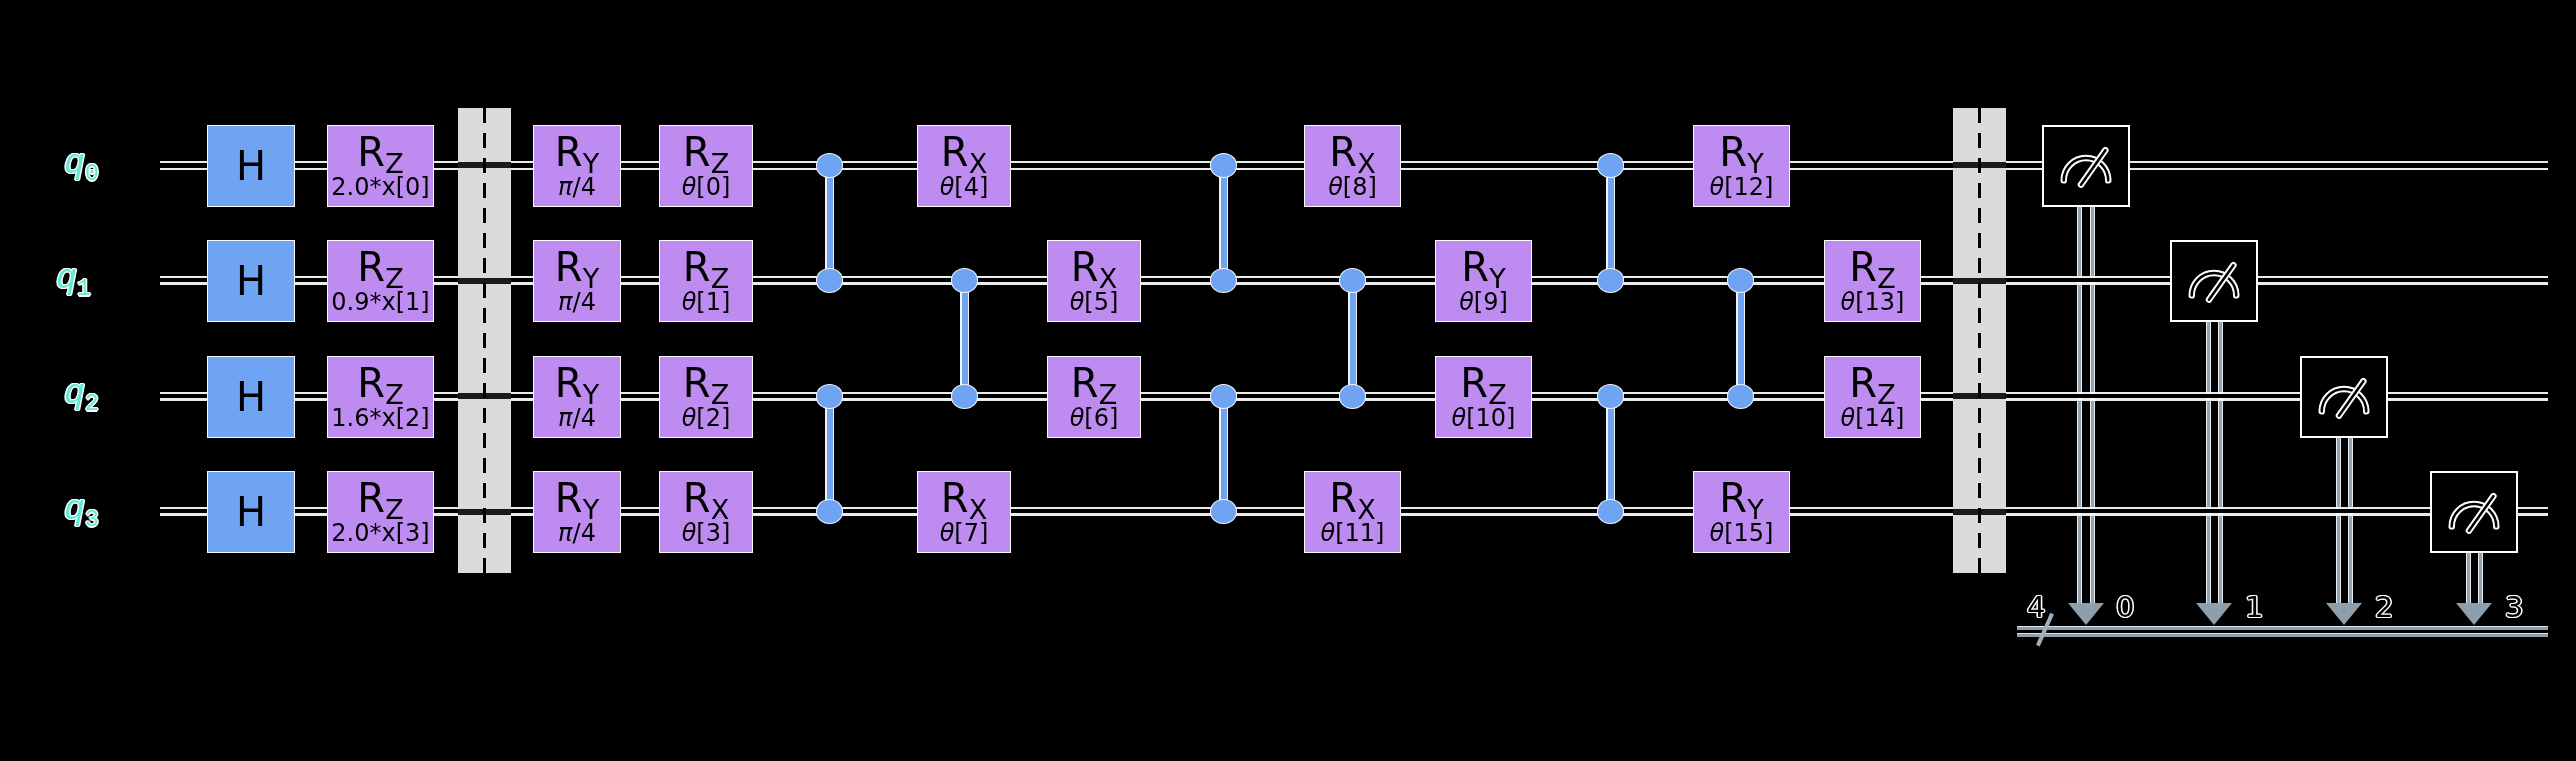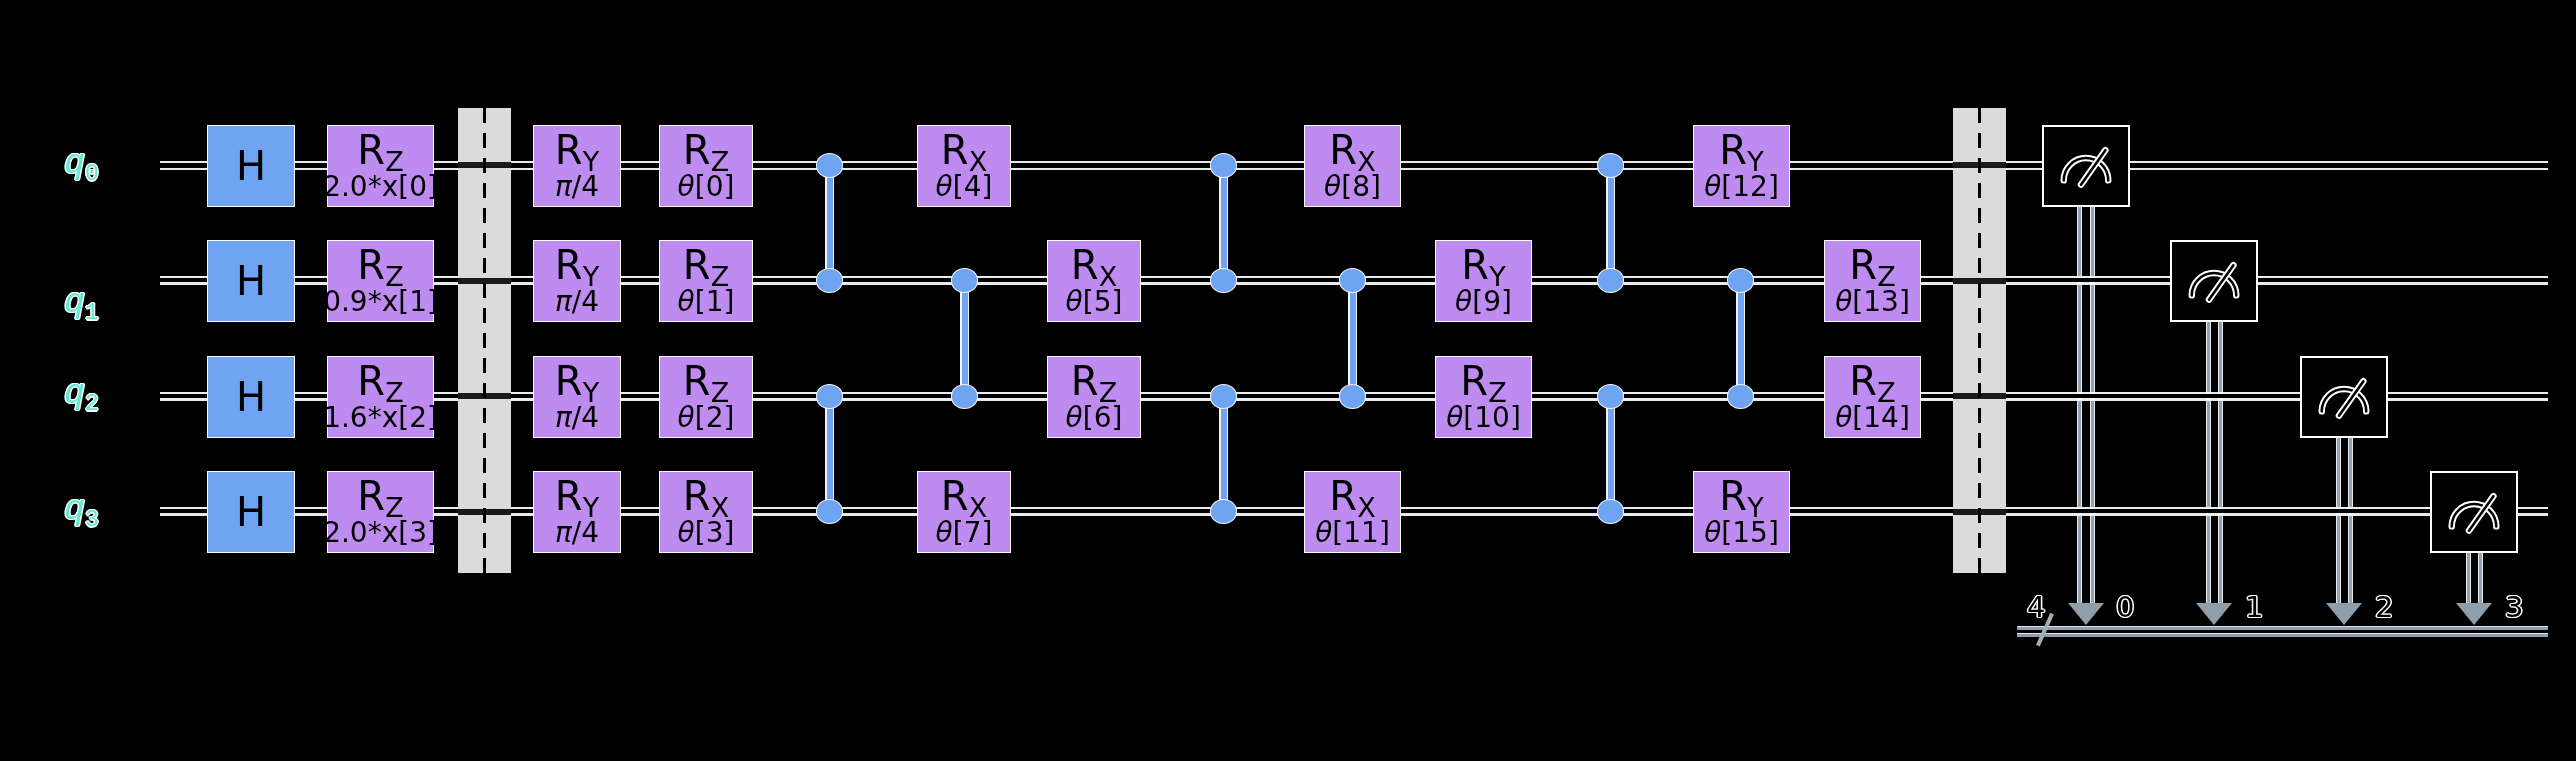--- a/index.html
+++ b/index.html
@@ -20,21 +20,21 @@
   .czline{position:absolute;width:9.4px;
     background:linear-gradient(90deg,rgba(255,255,255,.95) 0 1.8px,#6FA4F2 1.8px 7.6px,rgba(255,255,255,.95) 7.6px 9.4px);}
   .czdot{position:absolute;width:27.4px;height:24.5px;border-radius:50%;background:#6FA4F2;
     border:1.4px solid rgba(255,255,255,.9);box-sizing:border-box;}
   .gate{position:absolute;height:82px;box-sizing:border-box;border:1.4px solid rgba(255,255,255,.95);
     display:flex;flex-direction:column;align-items:center;justify-content:center;color:#000;}
   .gate.blue{background:#6FA4F2;}
   .gate.purple{background:#BE8CF0;}
   .gmain{font-size:40px;line-height:1;}
   .gmain sub{font-size:27px;line-height:0;vertical-align:-6.5px;}
-  .gparam{font-size:28px;line-height:1.05;margin-top:2.2px;}
+  .gparam{font-size:24px;line-height:1.05;margin-top:2.2px;}
   .it{font-style:italic;}
   .measure{position:absolute;width:88px;height:82px;box-sizing:border-box;background:#000;
     border:2.2px solid #fff;display:flex;align-items:center;justify-content:center;}
   .stemline{position:absolute;width:5px;box-sizing:border-box;background:#93A3AF;
     border-left:0.7px solid #E6ECF0;border-right:0.7px solid #E6ECF0;}
   .carrow{position:absolute;width:0;height:0;border-left:18px solid transparent;
     border-right:18px solid transparent;border-top:22.4px solid #8E9EAA;}
   .cline{position:absolute;height:4.3px;
     background:linear-gradient(180deg,#DDE5EA 0 0.7px,#8E9EAA 0.7px 4.3px);}
   .clabel{position:absolute;color:#000;font-size:29px;line-height:1;
@@ -53,21 +53,21 @@
     <div class="carrow" style="left: 2196px; top: 603px;"></div>
     <div class="stemline" style="left: 2336px; top: 437px; height: 169px;"></div>
     <div class="stemline" style="left: 2348px; top: 437px; height: 169px;"></div>
     <div class="carrow" style="left: 2326px; top: 603px;"></div>
     <div class="stemline" style="left: 2466px; top: 553px; height: 53px;"></div>
     <div class="stemline" style="left: 2478px; top: 553px; height: 53px;"></div>
     <div class="carrow" style="left: 2456px; top: 603px;"></div>
     <div class="wire" style="left: 160px; top: 161px; width: 2388px;"></div>
     <div class="qlabel" style="left: 64px; width: 90px; top: 147px;"><span class="it">q</span><sub>0</sub></div>
     <div class="wire" style="left: 160px; top: 276px; width: 2388px;"></div>
-    <div class="qlabel" style="left: 64px; width: 90px; top: 262px; margin-top: 24px;"><span class="it">q</span><sub>1</sub></div>
+    <div class="qlabel" style="left: 56px; width: 90px; top: 262px;"><span class="it">q</span><sub>1</sub></div>
     <div class="wire" style="left: 160px; top: 392px; width: 2388px;"></div>
     <div class="qlabel" style="left: 64px; width: 90px; top: 377px;"><span class="it">q</span><sub>2</sub></div>
     <div class="wire" style="left: 160px; top: 507px; width: 2388px;"></div>
     <div class="qlabel" style="left: 64px; width: 90px; top: 493px;"><span class="it">q</span><sub>3</sub></div>
     <div class="barrier" style="left: 458px; top: 108px; width: 53px; height: 465px;">
       <div class="bwire" style="top: 54px;"></div>
       <div class="bwire" style="top: 170px;"></div>
       <div class="bwire" style="top: 285px;"></div>
       <div class="bwire" style="top: 401px;"></div>
       <div class="bdash" style="left: 24.5px;"></div>

